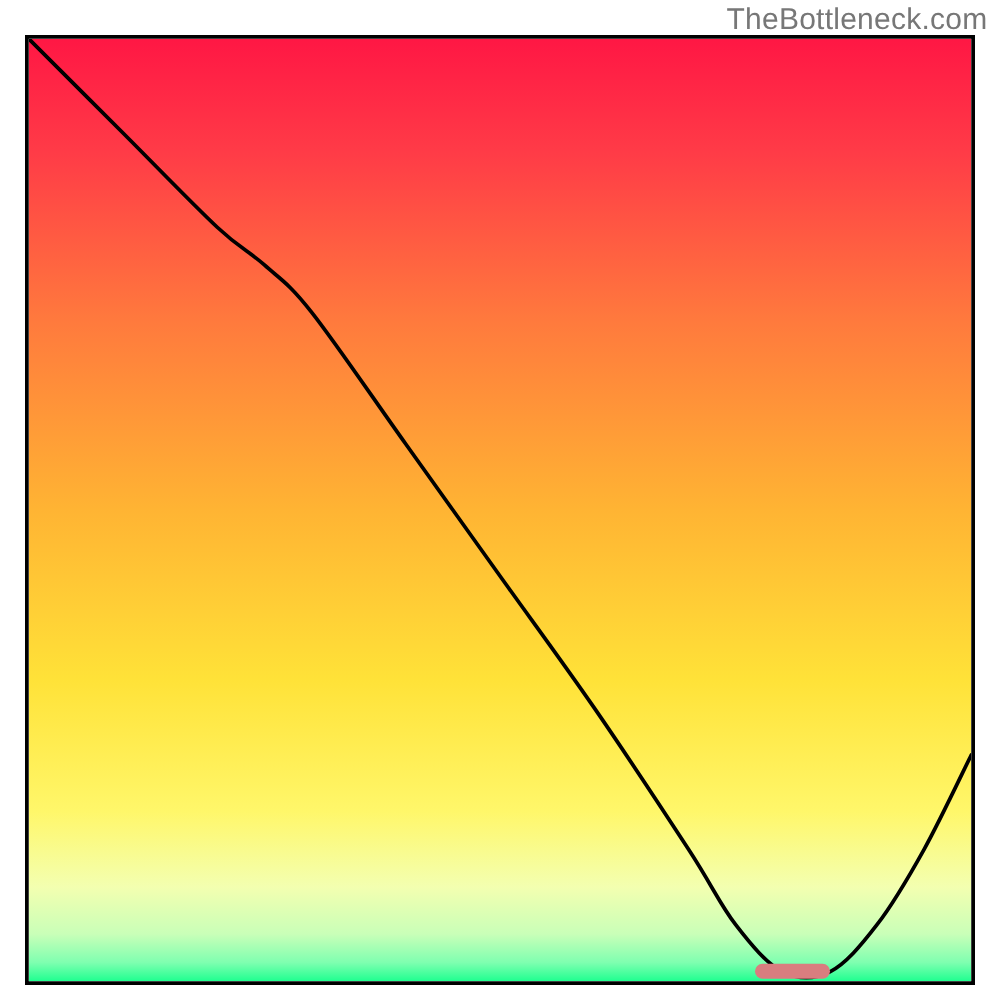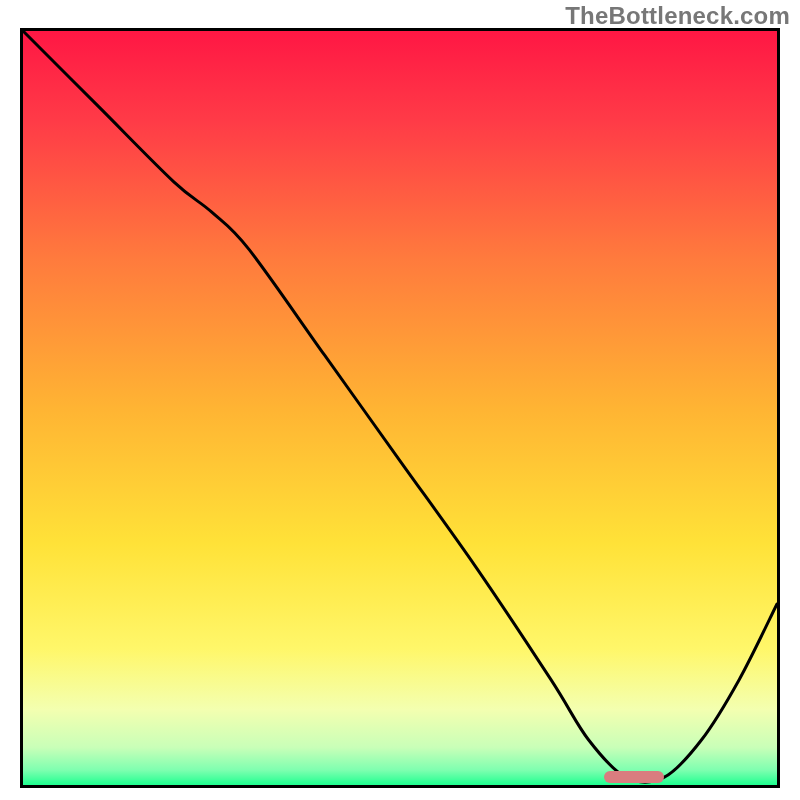--- a/index.html
+++ b/index.html
@@ -14,21 +14,21 @@
   .wrap {
     position: relative;
     width: 800px;
     height: 800px;
   }
   .watermark {
     position: absolute;
     top: 2px;
     right: 10px;
     font-size: 24px;
-    font-weight: 700;
+    font-weight: 400;
     color: #777777;
     letter-spacing: 0.2px;
   }
   .plot {
     position: absolute;
     left: 20px;
     top: 28px;
     width: 760px;
     height: 760px;
     border: 3px solid #000;

